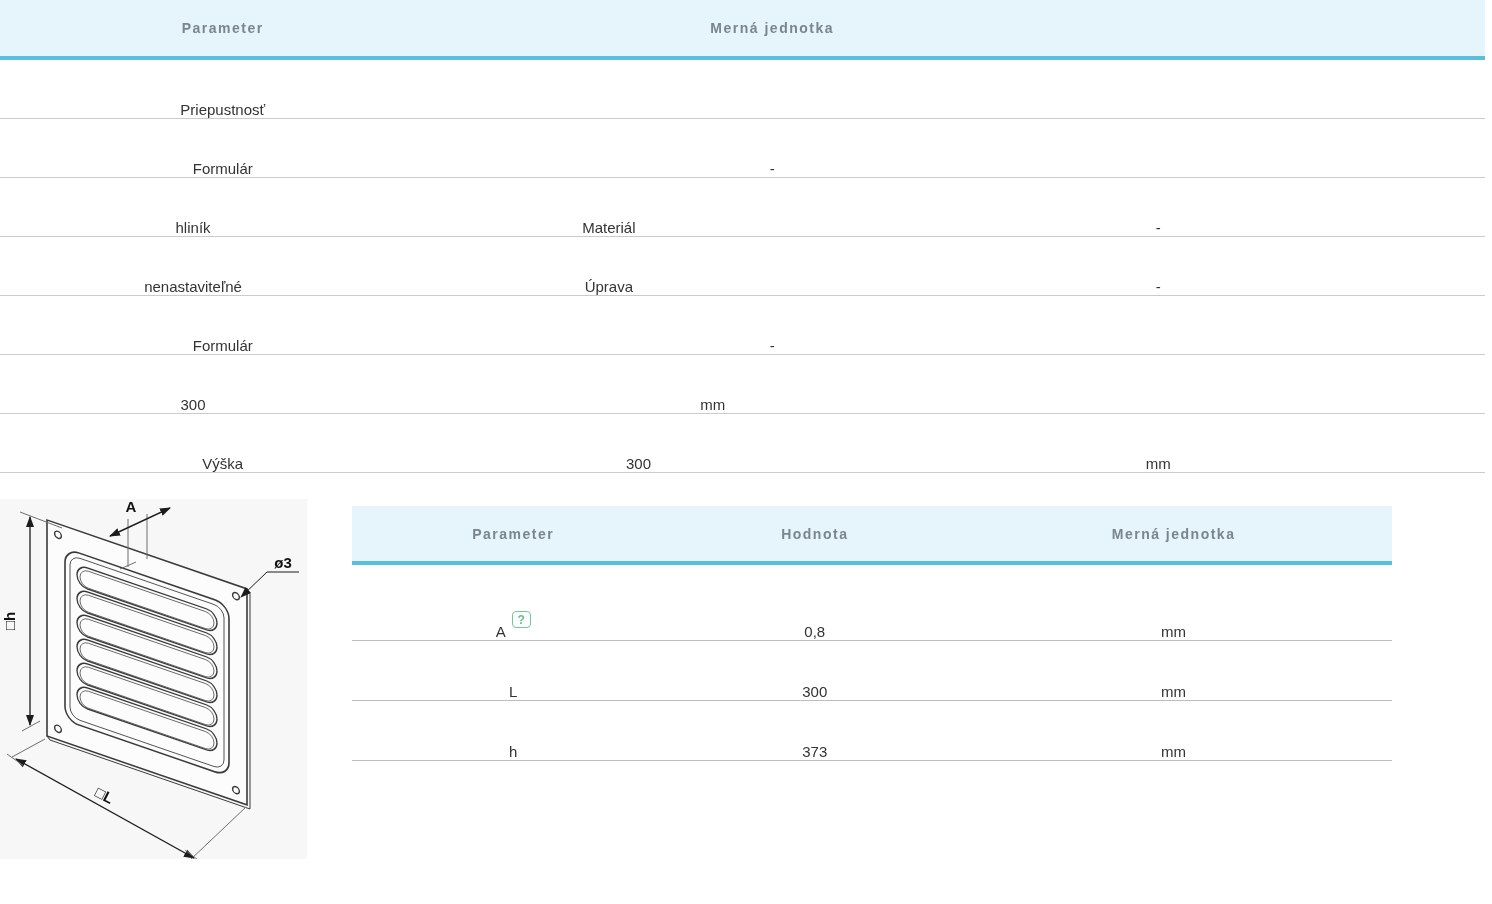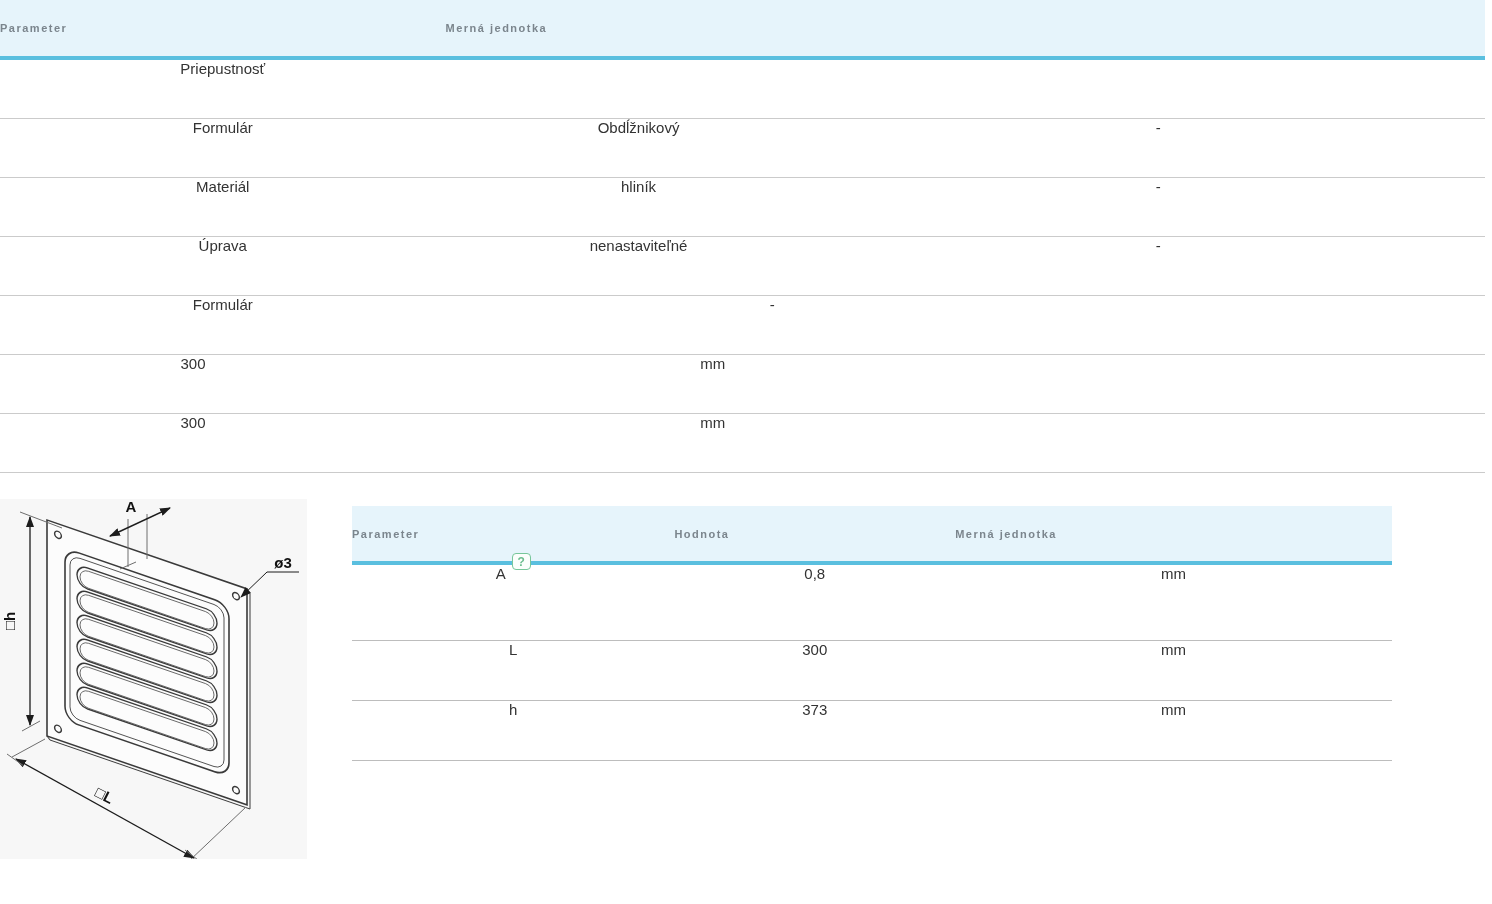--- a/index.html
+++ b/index.html
@@ -8,25 +8,25 @@
     position:relative; width:1492px; height:904px; background:#ffffff;
     font-family:"Liberation Sans", sans-serif; color:#333333; overflow:hidden;
   }
   
   .spec-table { position:absolute; }
   .thead {
     display:flex; align-items:center; background:#e6f4fb;
     border-bottom:4px solid #5abfdf; height:60px;
   }
   .th {
-    text-align:left; color:#7b858d; font-weight:bold; font-size:11px;
+    text-align:center; color:#7b858d; font-weight:bold; font-size:14px;
     letter-spacing:1.5px;
   }
   .trow {
-    display:flex; align-items:flex-start; font-size:15px; color:#333333;
+    display:flex; align-items:flex-end; font-size:15px; color:#333333;
   }
   .cell { text-align:center; }
   
   .table1 { left:0; top:0; width:1485px; }
   .table1 .trow { height:59px; border-bottom:1px solid #cbcbcb; }
   .table1 .c1 { width:30%; }
   .table1 .c2 { width:26%; }
   .table1 .c3 { width:44%; }
   
   .table2 { left:352px; top:506px; width:1040px; }
@@ -65,48 +65,50 @@
     <div id="t1-body">
         <div class="trow">
           <div class="cell c1"><span class="param-wrap">
               <span>Priepustnosť</span>
             </span></div>
         </div>
         <div class="trow">
           <div class="cell c1"><span class="param-wrap">
               <span>Formulár</span>
             </span></div>
-          <div class="cell c2">Obdĺžnikový</div>
-          <div class="cell c3">-</div>
-        </div>
-        <div class="trow">
+          <div class="cell c3">-</div>
+        </div>
+        <div class="trow">
+          <div class="cell c2">hliník</div>
           <div class="cell c1"><span class="param-wrap">
               <span>Materiál</span>
             </span></div>
-          <div class="cell c2">hliník</div>
-          <div class="cell c3">-</div>
-        </div>
-        <div class="trow">
+          <div class="cell c3">-</div>
+        </div>
+        <div class="trow">
+          <div class="cell c2">nenastaviteľné</div>
           <div class="cell c1"><span class="param-wrap">
               <span>Úprava</span>
             </span></div>
-          <div class="cell c2">nenastaviteľné</div>
           <div class="cell c3">-</div>
         </div>
         <div class="trow">
           <div class="cell c1"><span class="param-wrap">
               <span>Formulár</span>
             </span></div>
           <div class="cell c3">-</div>
         </div>
         <div class="trow">
           <div class="cell c2">300</div>
           <div class="cell c3">mm</div>
         </div>
         <div class="trow">
+          <div class="cell c1"><span class="param-wrap">
+              <span>Výška</span>
+            </span></div>
           <div class="cell c2">300</div>
           <div class="cell c3">mm</div>
         </div>
       </div>
   </section>
 
   <div class="diagram-box">
     <svg viewBox="0 0 307 360">
       <defs>
         <marker id="arr" markerWidth="11" markerHeight="8" refX="10" refY="4" orient="auto-start-reverse" markerUnits="userSpaceOnUse">

